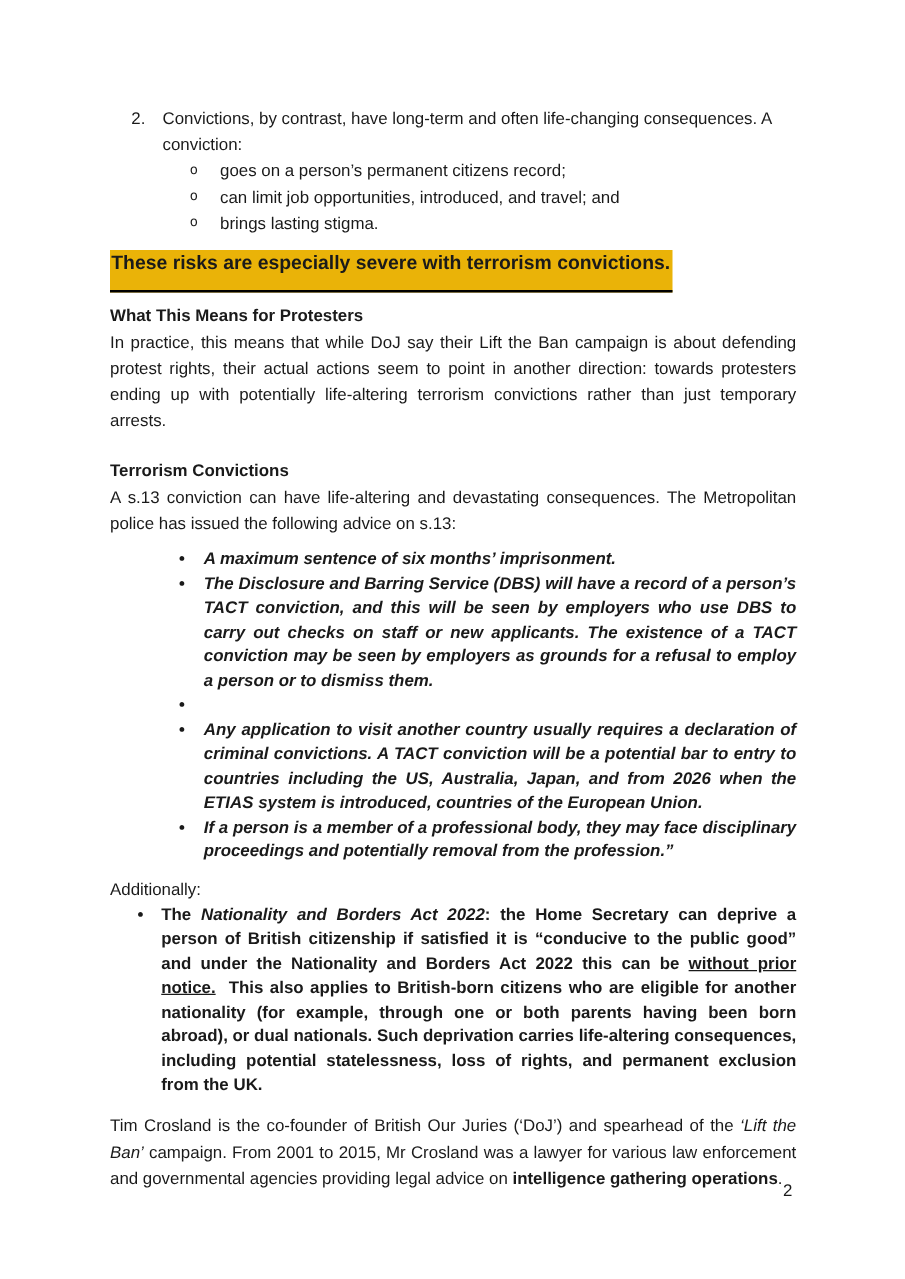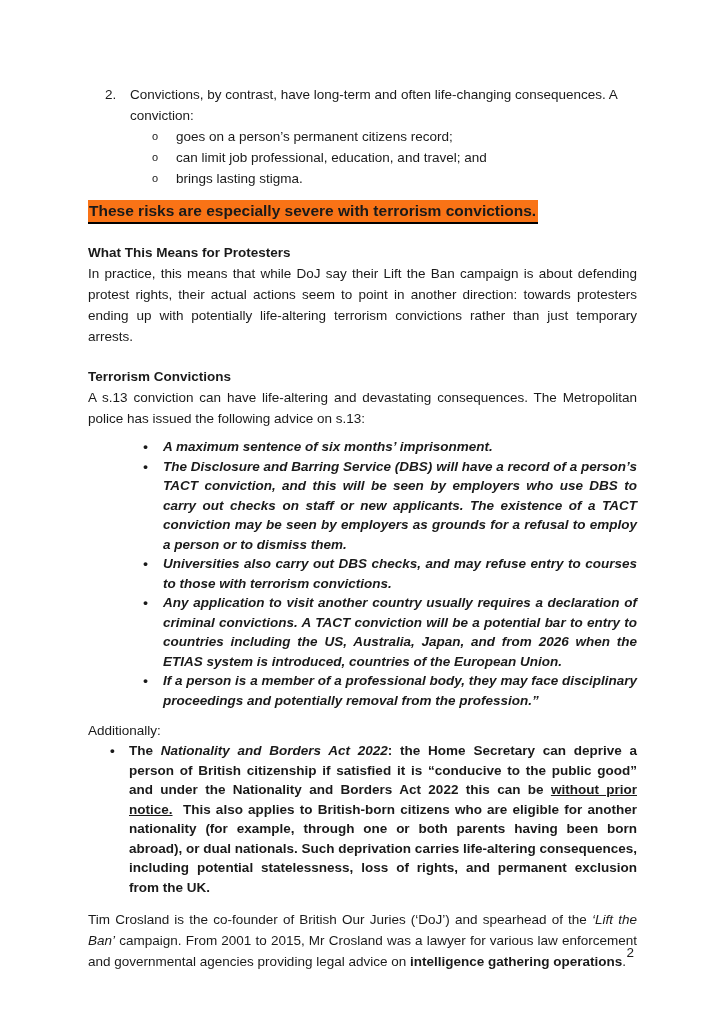--- a/index.html
+++ b/index.html
@@ -25,25 +25,25 @@
 
   
   .subrow{display:flex;}
   .submark{flex:0 0 24px;margin-left:64px;font-size:11px;}
   .subtext{flex:1;}
 
   
   .hl-wrap{margin-top:11px;height:25px;}
   .hl{
     display:inline-block;
-    background:#f97316;
+    background:#eab308;
     font-weight:bold;
     font-size:15.5px;
     line-height:21px;
-    padding:0 2px 1px 1px;
+    padding:0 2px 11px 1px;
     border-bottom:2px solid #000000;
   }
 
   .sec-protesters{margin-top:17px;}
   .sec-terrorism{margin-top:19px;}
 
   
   .quote{margin-top:8px;margin-left:20px;font-weight:bold;font-style:italic;line-height:19.5px;}
   .quote .qintro{margin:0 0 0 0;text-align:left;}
   .qrow{display:flex;}
@@ -70,21 +70,21 @@
       <span class="num">2.</span>
       <span class="numtext">Convictions, by contrast, have long-term and often life-changing consequences. A conviction:</span>
     </div>
     <div>
       <div class="subrow">
         <span class="submark">o</span>
         <span class="subtext">goes on a person’s permanent citizens record;</span>
       </div>
       <div class="subrow">
         <span class="submark">o</span>
-        <span class="subtext">can limit job professional, education, and travel; and</span>
+        <span class="subtext">can limit job opportunities, introduced, and travel; and</span>
       </div>
       <div class="subrow">
         <span class="submark">o</span>
         <span class="subtext">brings lasting stigma.</span>
       </div>
     </div>
 
     <div class="hl-wrap">
       <span class="hl">These risks are especially severe with terrorism convictions.</span>
     </div>
@@ -103,21 +103,20 @@
       <div class="qrow">
         <span class="qmark">•</span>
         <span class="qtext">A maximum sentence of six months’ imprisonment.</span>
       </div>
       <div class="qrow">
         <span class="qmark">•</span>
         <span class="qtext">The Disclosure and Barring Service (DBS) will have a record of a person’s TACT conviction, and this will be seen by employers who use DBS to carry out checks on staff or new applicants. The existence of a TACT conviction may be seen by employers as grounds for a refusal to employ a person or to dismiss them.</span>
       </div>
       <div class="qrow">
         <span class="qmark">•</span>
-        <span class="qtext">Universities also carry out DBS checks, and may refuse entry to courses to those with terrorism convictions.</span>
       </div>
       <div class="qrow">
         <span class="qmark">•</span>
         <span class="qtext">Any application to visit another country usually requires a declaration of criminal convictions. A TACT conviction will be a potential bar to entry to countries including the US, Australia, Japan, and from 2026 when the ETIAS system is introduced, countries of the European Union.</span>
       </div>
       <div class="qrow">
         <span class="qmark">•</span>
         <span class="qtext">If a person is a member of a professional body, they may face disciplinary proceedings and potentially removal from the profession.”</span>
       </div>
     </div>

